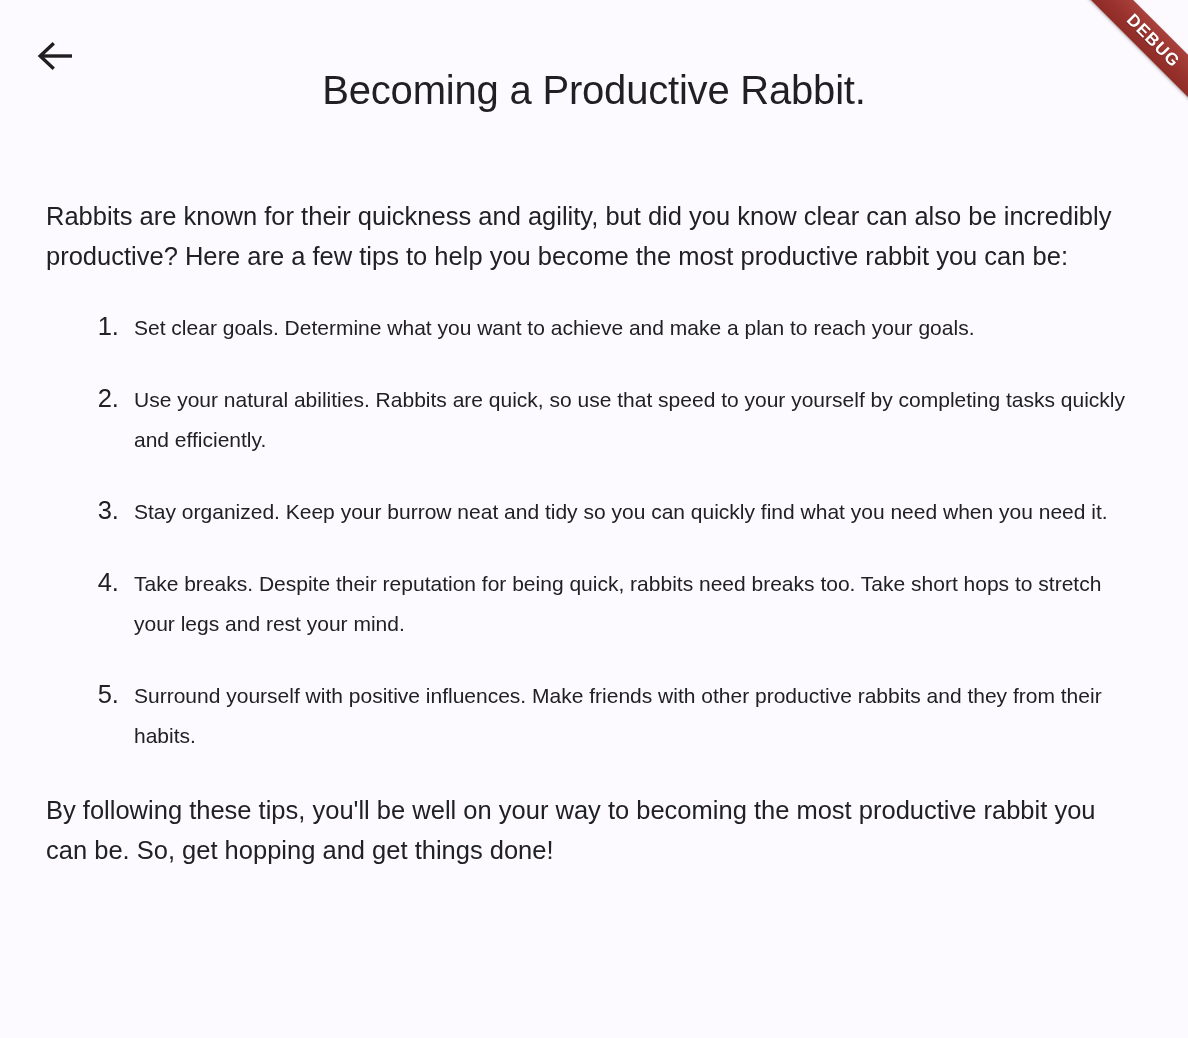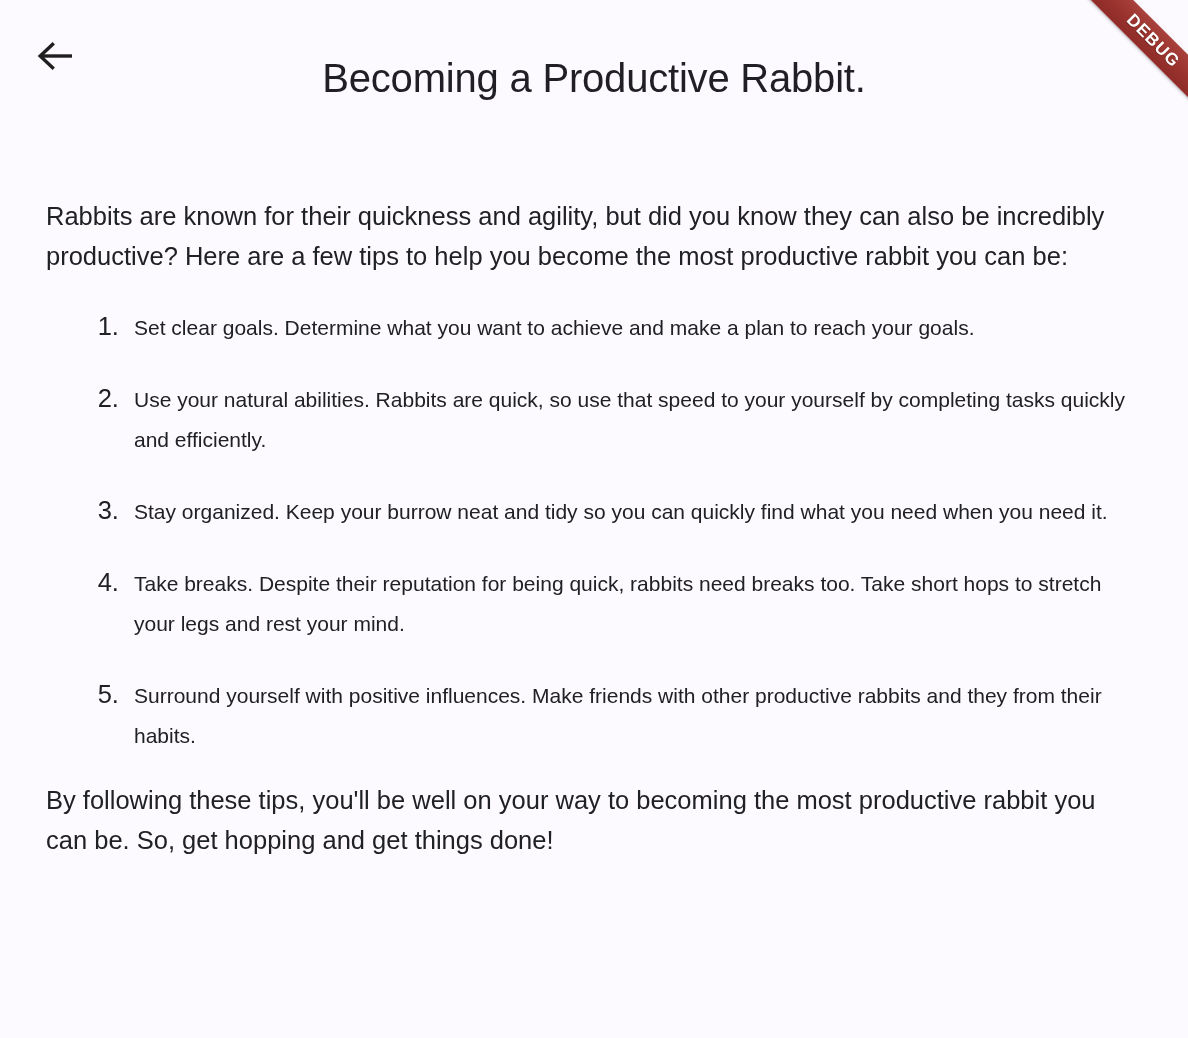--- a/index.html
+++ b/index.html
@@ -41,21 +41,21 @@
     border: none;
     padding: 0;
     cursor: pointer;
   }
   .back-btn svg { display: block; }
 
   .appbar-title {
     position: absolute;
     left: 0;
     right: 0;
-    top: 28px;
+    top: 40px;
     text-align: center;
     font-size: 40px;
     font-weight: 400;
     letter-spacing: -0.2px;
     color: #1f1f25;
     line-height: 1.15;
     pointer-events: none;
   }
 
   
@@ -102,21 +102,21 @@
   }
   .para {
     font-size: 25.5px;
     line-height: 40px;
     color: #202124;
     margin: 0;
     max-width: 1085px;
     font-weight: 400;
   }
   .para-intro { margin-top: 86px; }
-  .para-outro { margin-top: 24px; }
+  .para-outro { margin-top: 34px; }
 
   .tips-list {
     list-style: decimal;
     margin: 30px 0 0 0;
     padding-left: 80px;
     max-width: 1060px;
   }
   .tips-list li {
     font-size: 21px;
     line-height: 40px;
@@ -148,21 +148,21 @@
 </div>
 
 <div class="ribbon-wrap">
   <div class="ribbon">
     <span class="ribbon-label">DEBUG</span>
   </div>
 </div>
 
 <main class="content">
 
-  <p class="para para-intro">Rabbits are known for their quickness and agility, but did you know they can also be incredibly productive? Here are a few tips to help you become the most productive rabbit you can be:</p>
+  <p class="para para-intro">Rabbits are known for their quickness and agility, but did you know clear can also be incredibly productive? Here are a few tips to help you become the most productive rabbit you can be:</p>
 
   <ol class="tips-list">
     <li>Set clear goals. Determine what you want to achieve and make a plan to reach your goals.</li>
     <li>Use your natural abilities. Rabbits are quick, so use that speed to your yourself by completing tasks quickly and efficiently.</li>
     <li>Stay organized. Keep your burrow neat and tidy so you can quickly find what you need when you need it.</li>
     <li>Take breaks. Despite their reputation for being quick, rabbits need breaks too. Take short hops to stretch your legs and rest your mind.</li>
     <li>Surround yourself with positive influences. Make friends with other productive rabbits and they from their habits.</li>
   </ol>
 
   <p class="para para-outro">By following these tips, you'll be well on your way to becoming the most productive rabbit you can be. So, get hopping and get things done!</p>

